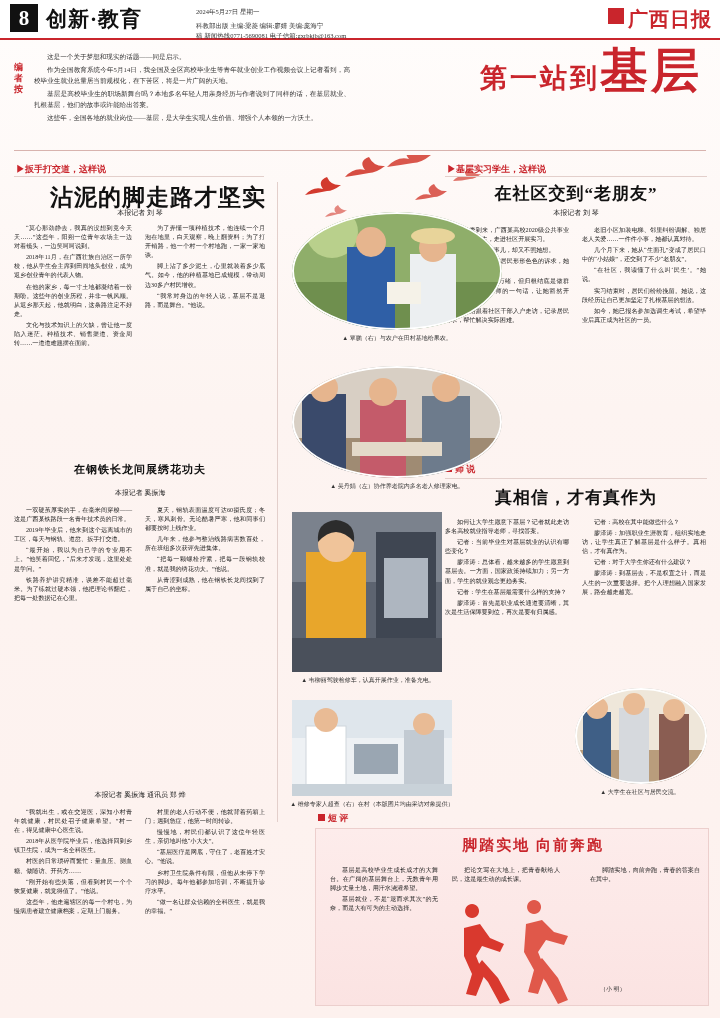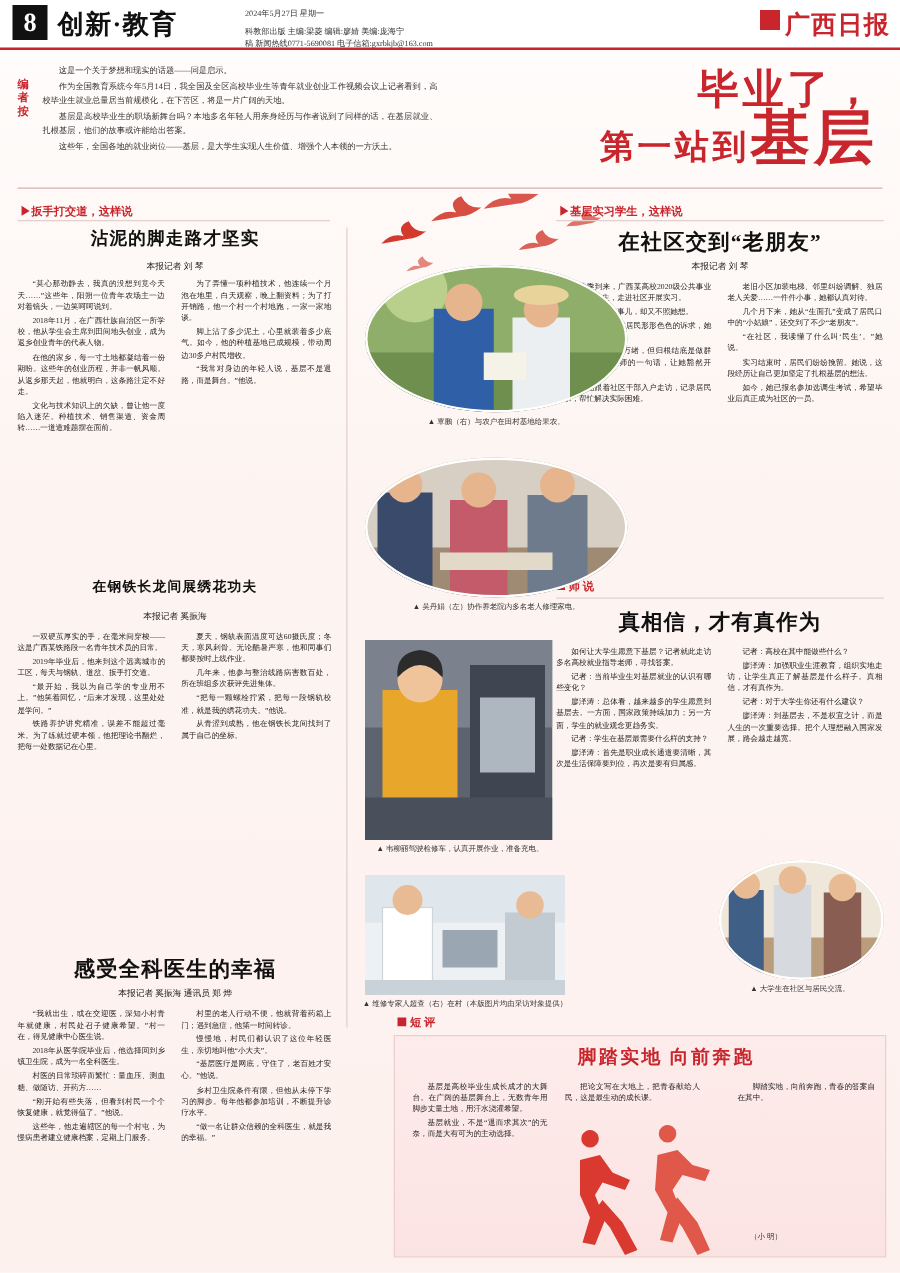--- a/index.html
+++ b/index.html
@@ -100,21 +100,20 @@
       <b>按</b>
   </div>
   <div class="editor-box">
     <p>这是一个关于梦想和现实的话题——同是启示。</p>
     <p>作为全国教育系统今年5月14日，我全国及全区高校毕业生等青年就业创业工作视频会议上记者看到，高校毕业生就业总量居当前规模化，在下苦区，将是一片广阔的天地。</p>
     <p>基层是高校毕业生的职场新舞台吗？本地多名年轻人用亲身经历与作者说到了同样的话，在基层就业、扎根基层，他们的故事或许能给出答案。</p>
     <p>这些年，全国各地的就业岗位——基层，是大学生实现人生价值、增强个人本领的一方沃土。</p>
   </div>
 
   <div class="headline">
-    <div class="l1">毕业了，</div>
     <div class="l2">
       <span>第一站到</span><span class="big">基层</span>
     </div>
   </div>
 
   <div class="rule-top"></div>
 
   <svg class="birds" viewBox="0 0 200 70">
     <g fill="#d23a2e">
       <path d="M10 40 q8-9 18-6 q-6-8 4-12 q4 9 14 8 q-8 6-14 6 q-10 2-22 4z"></path>
@@ -125,21 +124,21 @@
       <path d="M30 62 q5-6 11-4 q-4-5 2-8 q3 6 9 5 q-5 4-9 4 q-7 2-13 3z" opacity="0.6"></path>
     </g>
   </svg>
 
   <div class="collabel" style="left:16px;top:163px;">▶扳手打交道，这样说</div>
   <div class="collabel" style="left:447px;top:163px;">▶基层实习学生，这样说</div>
 
   <div class="hline" style="left:14px;top:176px;width:250px;"></div>
   <div class="hline" style="left:445px;top:176px;width:262px;"></div>
 
-  <div class="art-title" style="left:14px;top:182px;width:252px;text-align:center;font-size:14px;letter-spacing:1px;">沾泥的脚走路才坚实</div>
+  <div class="art-title" style="left:14px;top:182px;width:252px;text-align:right;font-size:23px;letter-spacing:1px;">沾泥的脚走路才坚实</div>
   <div class="byline" style="left:14px;top:208px;width:252px;">本报记者  刘  琴</div>
 
   <div class="col" style="left:14px;top:224px;width:118px;height:228px;">
     <p>“莫心那劲静去，我真的没想到竟今天天……”这些年，阳朔一位青年农场主一边对着镜头，一边笑呵呵说到。</p>
     <p>2018年11月，在广西壮族自治区一所学校，他从学生会主席到田间地头创业，成为返乡创业青年的代表人物。</p>
     <p>在他的家乡，每一寸土地都凝结着一份期盼。这些年的创业历程，并非一帆风顺。从返乡那天起，他就明白，这条路注定不好走。</p>
     <p>文化与技术知识上的欠缺，曾让他一度陷入迷茫。种植技术、销售渠道、资金周转……一道道难题摆在面前。</p>
   </div>
   <div class="col" style="left:145px;top:224px;width:120px;height:228px;">
     <p>为了弄懂一项种植技术，他连续一个月泡在地里，白天观察，晚上翻资料；为了打开销路，他一个村一个村地跑，一家一家地谈。</p>
@@ -156,21 +155,20 @@
     <p>“最开始，我以为自己学的专业用不上。”他笑着回忆，“后来才发现，这里处处是学问。”</p>
     <p>铁路养护讲究精准，误差不能超过毫米。为了练就过硬本领，他把理论书翻烂，把每一处数据记在心里。</p>
   </div>
   <div class="col" style="left:145px;top:506px;width:120px;height:248px;">
     <p>夏天，钢轨表面温度可达60摄氏度；冬天，寒风刺骨。无论酷暑严寒，他和同事们都要按时上线作业。</p>
     <p>几年来，他参与整治线路病害数百处，所在班组多次获评先进集体。</p>
     <p>“把每一颗螺栓拧紧，把每一段钢轨校准，就是我的绣花功夫。”他说。</p>
     <p>从青涩到成熟，他在钢铁长龙间找到了属于自己的坐标。</p>
   </div>
 
-  <div class="art-title" style="left:14px;top:764px;width:252px;text-align:center;font-size:17px;letter-spacing:1px;">感受全科医生的幸福</div>
   <div class="byline" style="left:14px;top:790px;width:252px;">本报记者  奚振海    通讯员  郑  烨</div>
 
   <div class="col" style="left:14px;top:808px;width:118px;height:200px;">
     <p>“我就出生，或在交迎医，深知小村青年就健康，村民处召子健康希望。”村一在，得见健康中心医生说。</p>
     <p>2018年从医学院毕业后，他选择回到乡镇卫生院，成为一名全科医生。</p>
     <p>村医的日常琐碎而繁忙：量血压、测血糖、做随访、开药方……</p>
     <p>“刚开始有些失落，但看到村民一个个恢复健康，就觉得值了。”他说。</p>
     <p>这些年，他走遍辖区的每一个村屯，为慢病患者建立健康档案，定期上门服务。</p>
   </div>
   <div class="col" style="left:145px;top:808px;width:120px;height:200px;">

